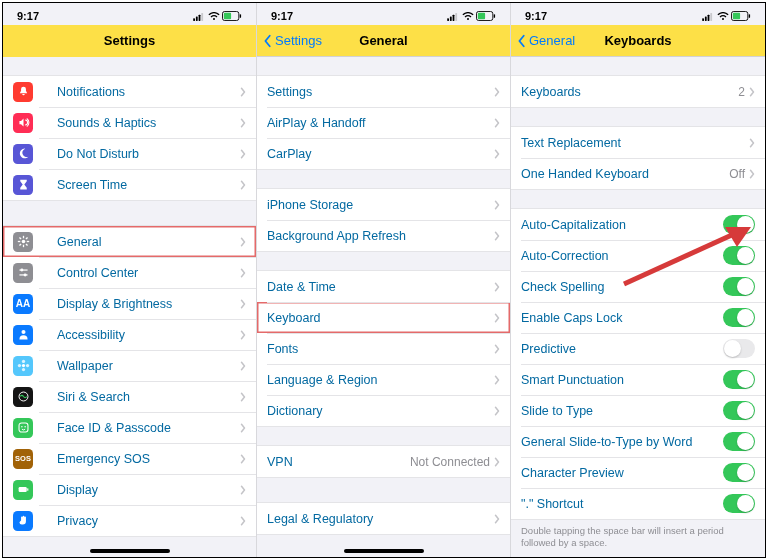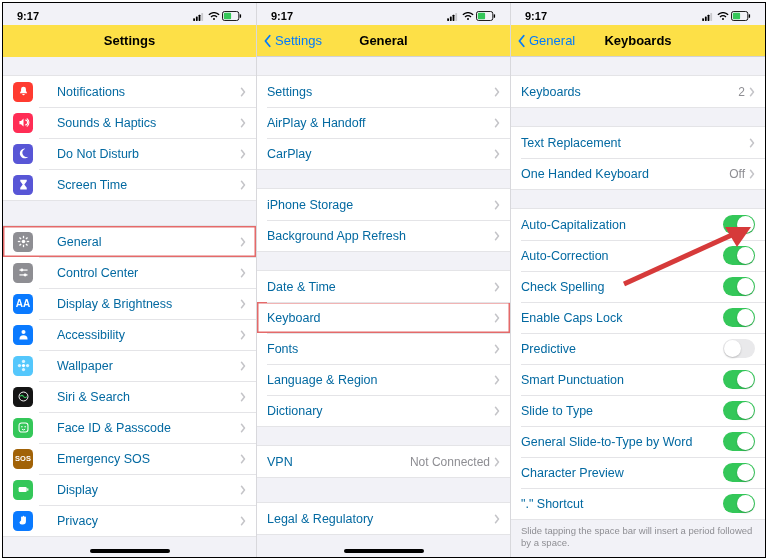--- a/index.html
+++ b/index.html
@@ -550,21 +550,21 @@
           </div>
           <div class="row noicon">
             <span class="label">Character Preview</span>
             <div class="toggle "></div>
           </div>
           <div class="row noicon">
             <span class="label">"." Shortcut</span>
             <div class="toggle "></div>
           </div>
         </div>
-      <div class="footnote">Slide tapping the space bar will insert a period followed by a space.</div>
+      <div class="footnote">Double tapping the space bar will insert a period followed by a space.</div>
       <div class="spacer"></div>
 
     </div>
     <svg class="arrow-callout" style="left:108px; top:218px; width:140px; height:70px;" viewBox="0 0 140 70">
         <line x1="5" y1="63" x2="115" y2="13" stroke="#d63a3a" stroke-width="5"></line>
         <polygon points="132,6 106,6 118,26" fill="#d63a3a"></polygon>
       </svg>
   </div>
 
 </div>

